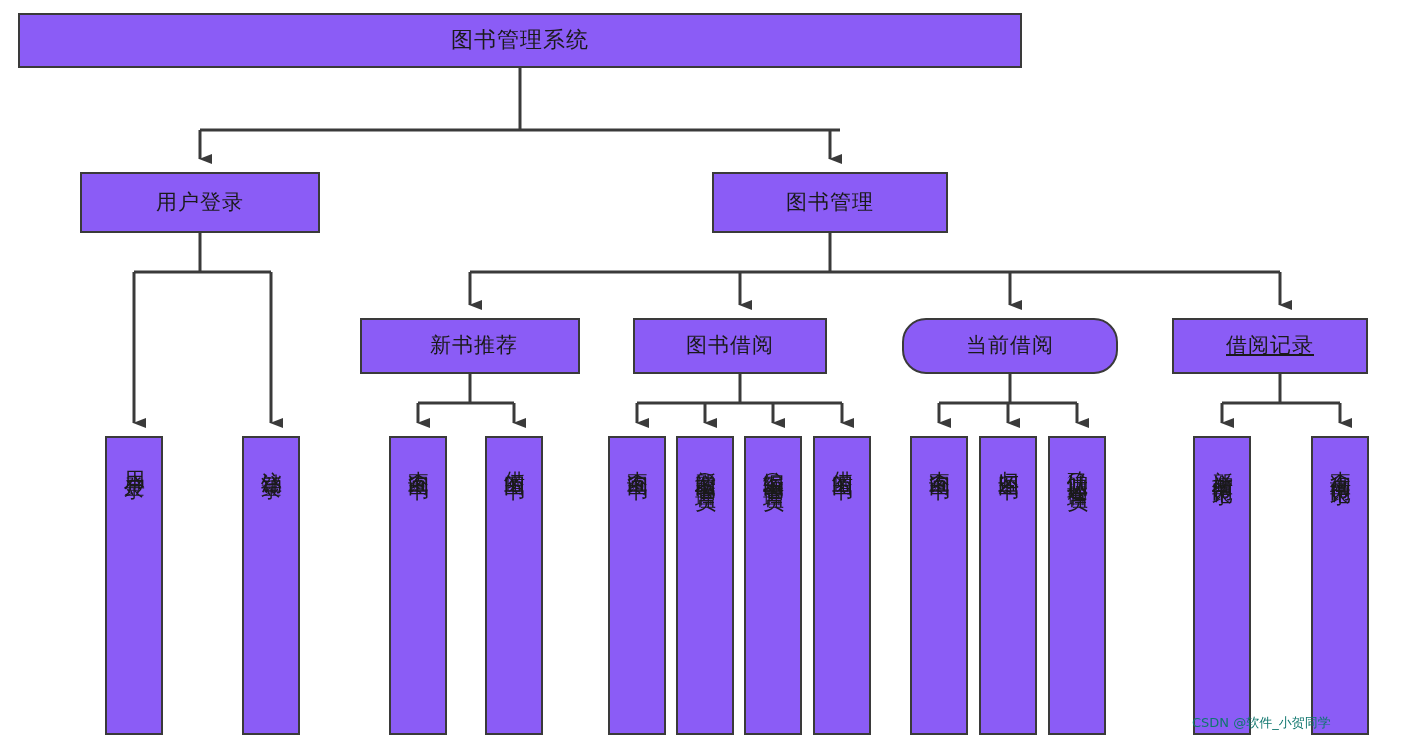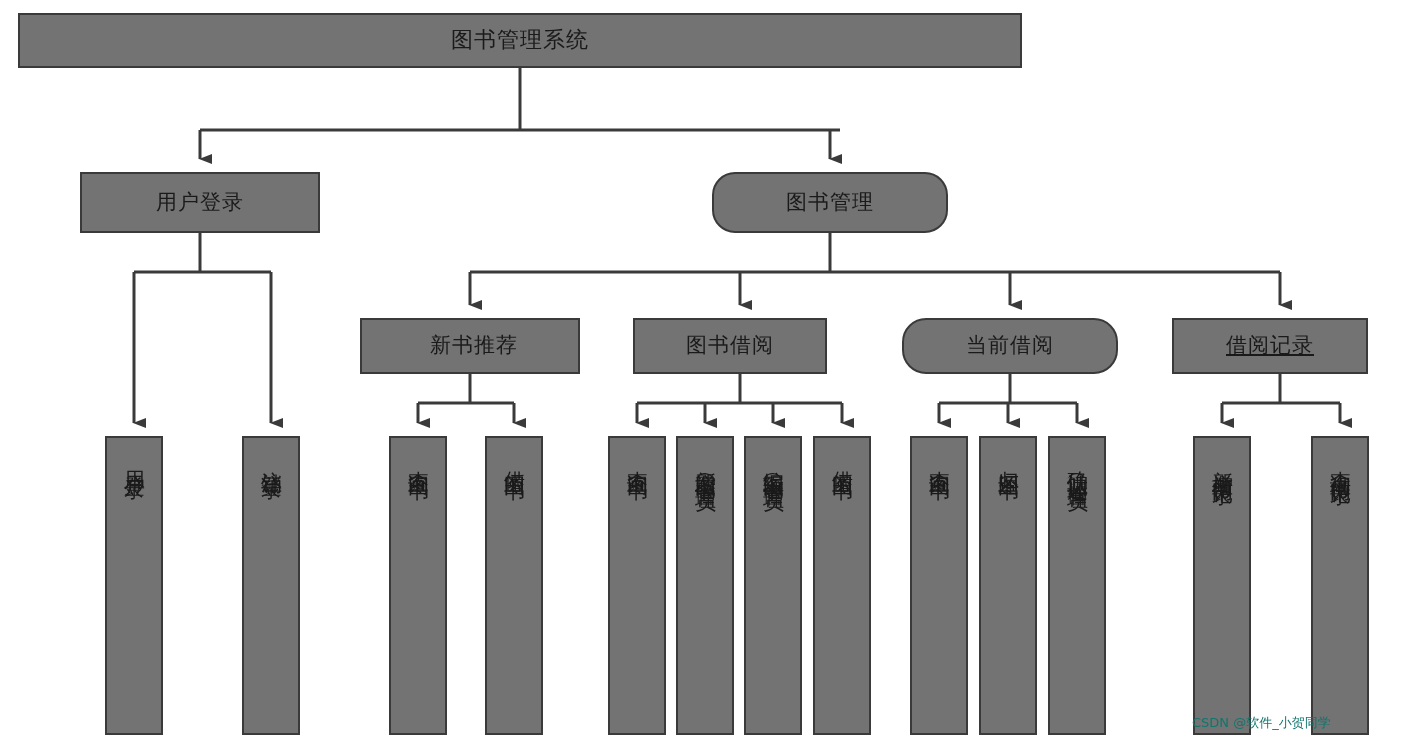--- a/index.html
+++ b/index.html
@@ -21,21 +21,21 @@
     position: absolute;
     left: 0;
     top: 0;
     width: 1405px;
     height: 747px;
     pointer-events: none;
   }
   .node {
     position: absolute;
     box-sizing: border-box;
-    background: #737373;
+    background: #8b5cf6;
     border: 2px solid #3a3a3a;
     display: flex;
     align-items: center;
     justify-content: center;
     color: #1a1a1a;
     z-index: 2;
   }
   .node-label {
     text-align: center;
     line-height: 1.12;
@@ -155,21 +155,21 @@
     </g>
   </svg>
 
   <div class="node root">
     <span class="node-label">图书管理系统</span>
   </div>
 
   <div class="node lvl2" style="left:80px; width:240px;">
     <span class="node-label">用户登录</span>
   </div>
-  <div class="node lvl2" style="left:712px; width:236px;border-radius:23px;">
+  <div class="node lvl2" style="left:712px; width:236px;">
     <span class="node-label">图书管理</span>
   </div>
 
   <div class="node lvl3" style="left:360px; width:220px;padding-left:8px;">
     <span class="node-label">新书推荐</span>
   </div>
   <div class="node lvl3" style="left:633px; width:194px;">
     <span class="node-label">图书借阅</span>
   </div>
   <div class="node lvl3" style="left:902px; width:216px;border-radius:24px;">

